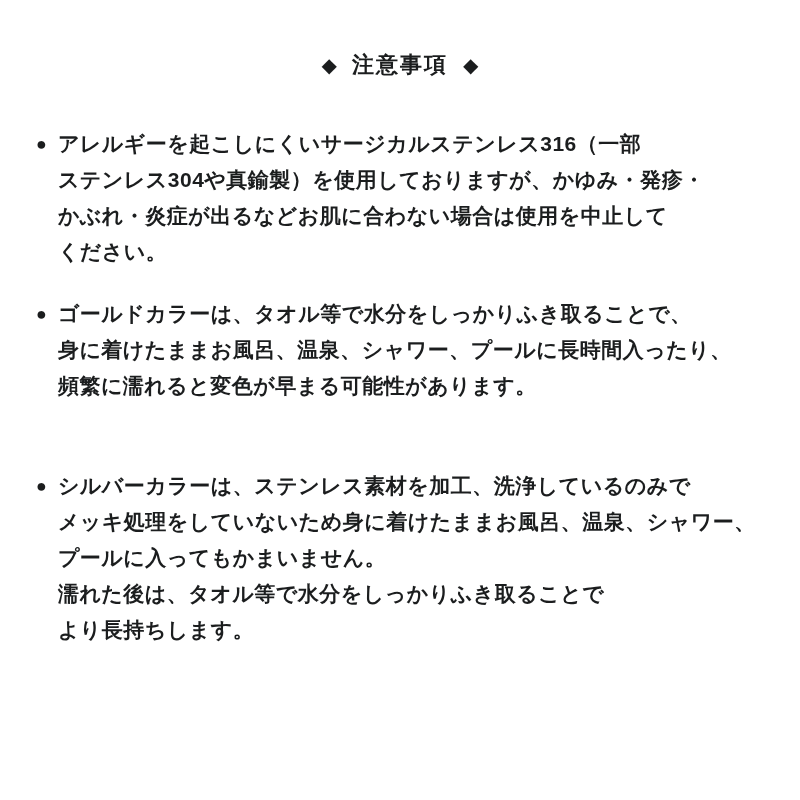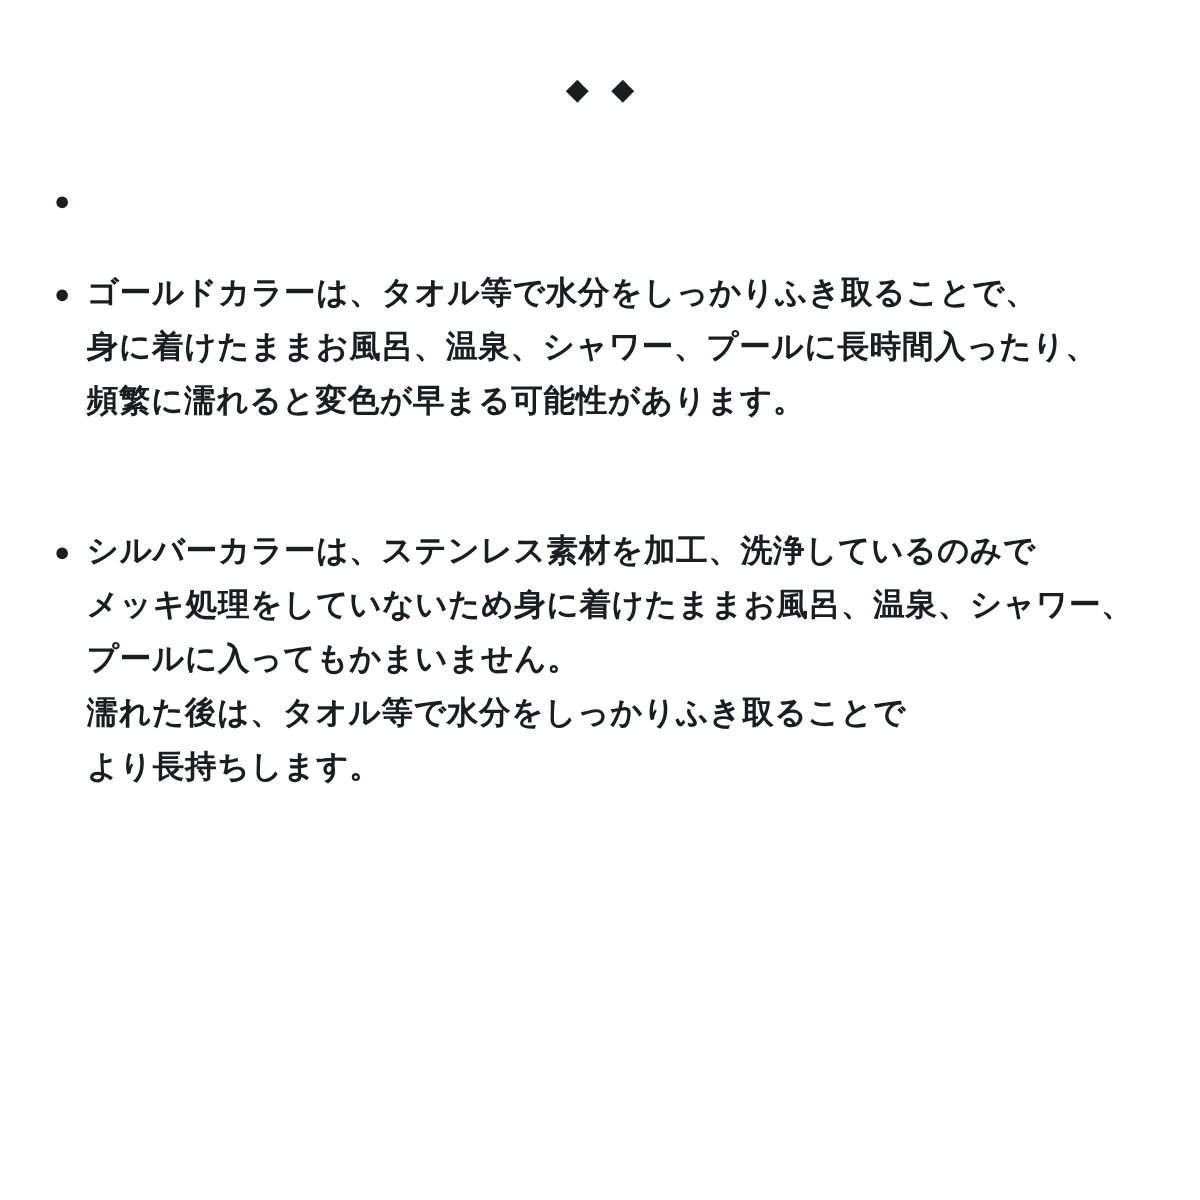--- a/index.html
+++ b/index.html
@@ -50,27 +50,32 @@
     letter-spacing:0.5px;
   }
 </style>
 </head>
 <body>
 
 <div class="page">
 
   <div class="title-row">
     <span class="title-diamond">◆</span>
+    <span class="title-text">注意事項</span>
     <span class="title-diamond">◆</span>
   </div>
 
   <div class="notes">
 
     <div class="note first">
       <span class="note-bullet">●</span>
+      <div class="note-text">アレルギーを起こしにくいサージカルステンレス316（一部
+ステンレス304や真鍮製）を使用しておりますが、かゆみ・発疹・
+かぶれ・炎症が出るなどお肌に合わない場合は使用を中止して
+ください。</div>
     </div>
 
     <div class="note second">
       <span class="note-bullet">●</span>
       <div class="note-text">ゴールドカラーは、タオル等で水分をしっかりふき取ることで、
 身に着けたままお風呂、温泉、シャワー、プールに長時間入ったり、
 頻繁に濡れると変色が早まる可能性があります。</div>
     </div>
 
     <div class="note third">

